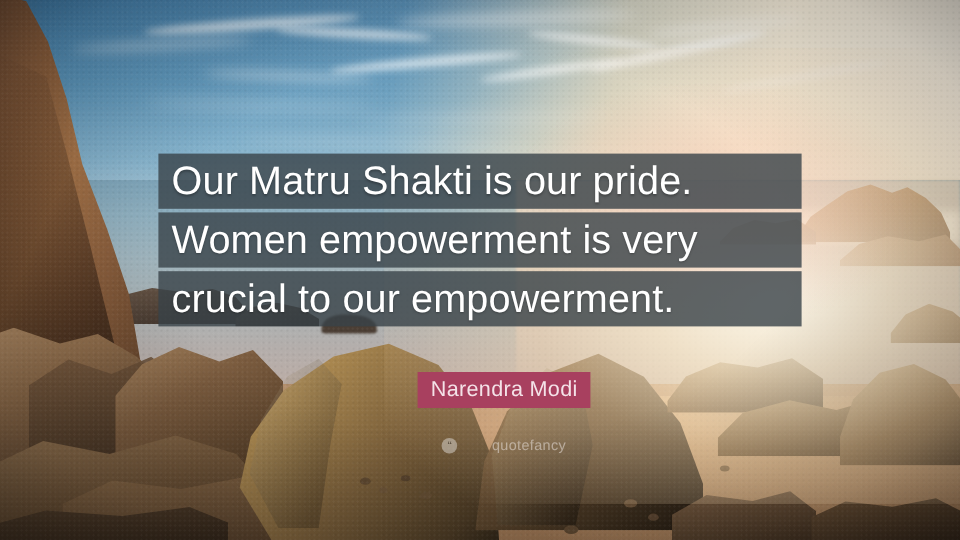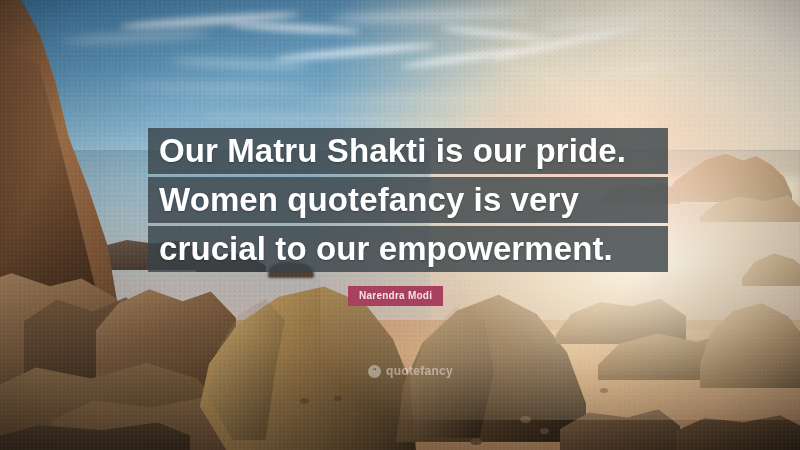--- a/index.html
+++ b/index.html
@@ -124,55 +124,54 @@
 
   
   .quote{
     position:absolute; left:132px; top:128px; width:536px;
     display:flex; flex-direction:column; gap:3px;
   }
   .qline{
     background:rgba(56,66,72,0.80);
     color:#ffffff;
     font-size:33px;
-    font-weight:700;
+    font-weight:400;
     line-height:46px;
     letter-spacing:0.1px;
     padding:0 11px;
     white-space:nowrap;
     text-shadow:0 1px 2px rgba(0,0,0,0.28);
-    margin-left:16px;
   }
 
   
   .author{
-    position:absolute; left:348px; top:286px;
+    position:absolute; left:348px; top:310px;
     background:#a8405f;
     color:#f4e2e8;
-    font-size:10px;
-    font-weight:700;
+    font-size:18px;
+    font-weight:400;
     letter-spacing:0.25px;
     padding:4px 11px 5px 11px;
   }
 
   
   .watermark{
     position:absolute; left:368px; top:364px;
     display:flex; align-items:center; gap:5px;
     opacity:0.50;
   }
   .wm-badge{
     width:13px; height:13px; border-radius:50%;
     background:rgba(240,240,240,0.85);
     display:flex; align-items:center; justify-content:center;
     font-size:8px; line-height:1; color:#4a4a4a; font-weight:700;
     letter-spacing:-0.5px;
   }
   .wm-text{
-    color:#efe9e6; font-size:12px; font-weight:700; letter-spacing:0.3px;
+    color:#efe9e6; font-size:12px; font-weight:400; letter-spacing:0.3px;margin-left:24px;
   }
 </style>
 </head>
 <body>
 
 <div class="stage">
 
   <div class="photo">
 
     <div class="sky"></div>
@@ -288,21 +287,21 @@
     <div class="rock" style="left:470px; top:438px; width:12px; height:7px; background:#5d4730; border-radius:50%;"></div>
 
     <div class="grain"></div>
     <div class="sun-bloom"></div>
     <div class="pink-haze"></div>
     <div class="vignette"></div>
   </div>
 
   <div class="quote">
     <div class="qline">Our Matru Shakti is our pride.</div>
-    <div class="qline">Women quotefancy is very</div>
+    <div class="qline">Women empowerment is very</div>
     <div class="qline">crucial to our empowerment.</div>
   </div>
 
   <div class="author">Narendra Modi</div>
 
   <div class="watermark">
     <span class="wm-badge">“</span>
     <span class="wm-text">quotefancy</span>
   </div>
 

